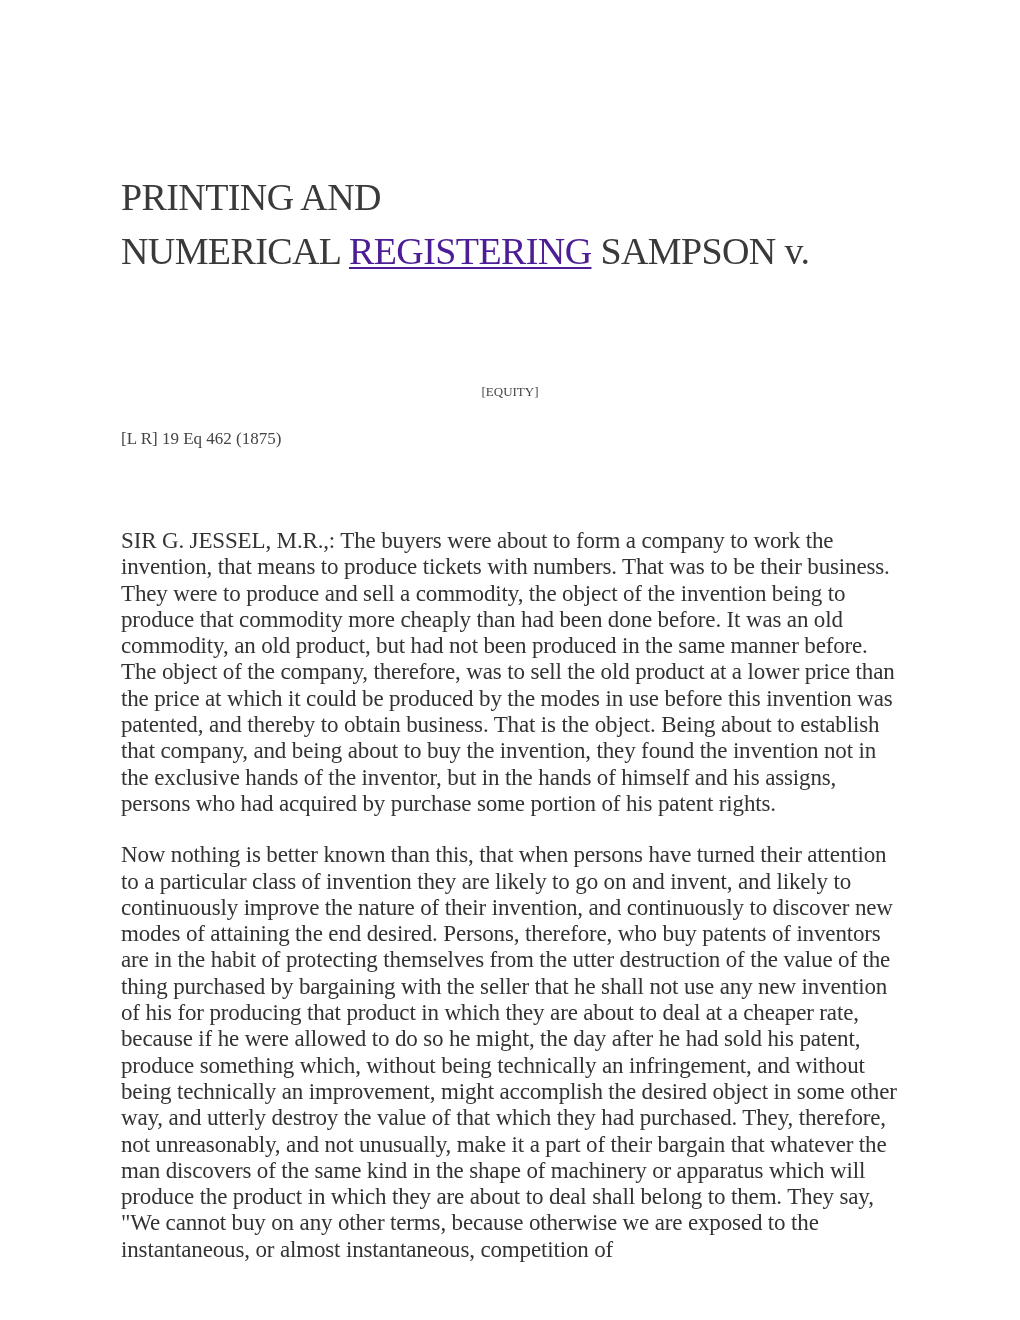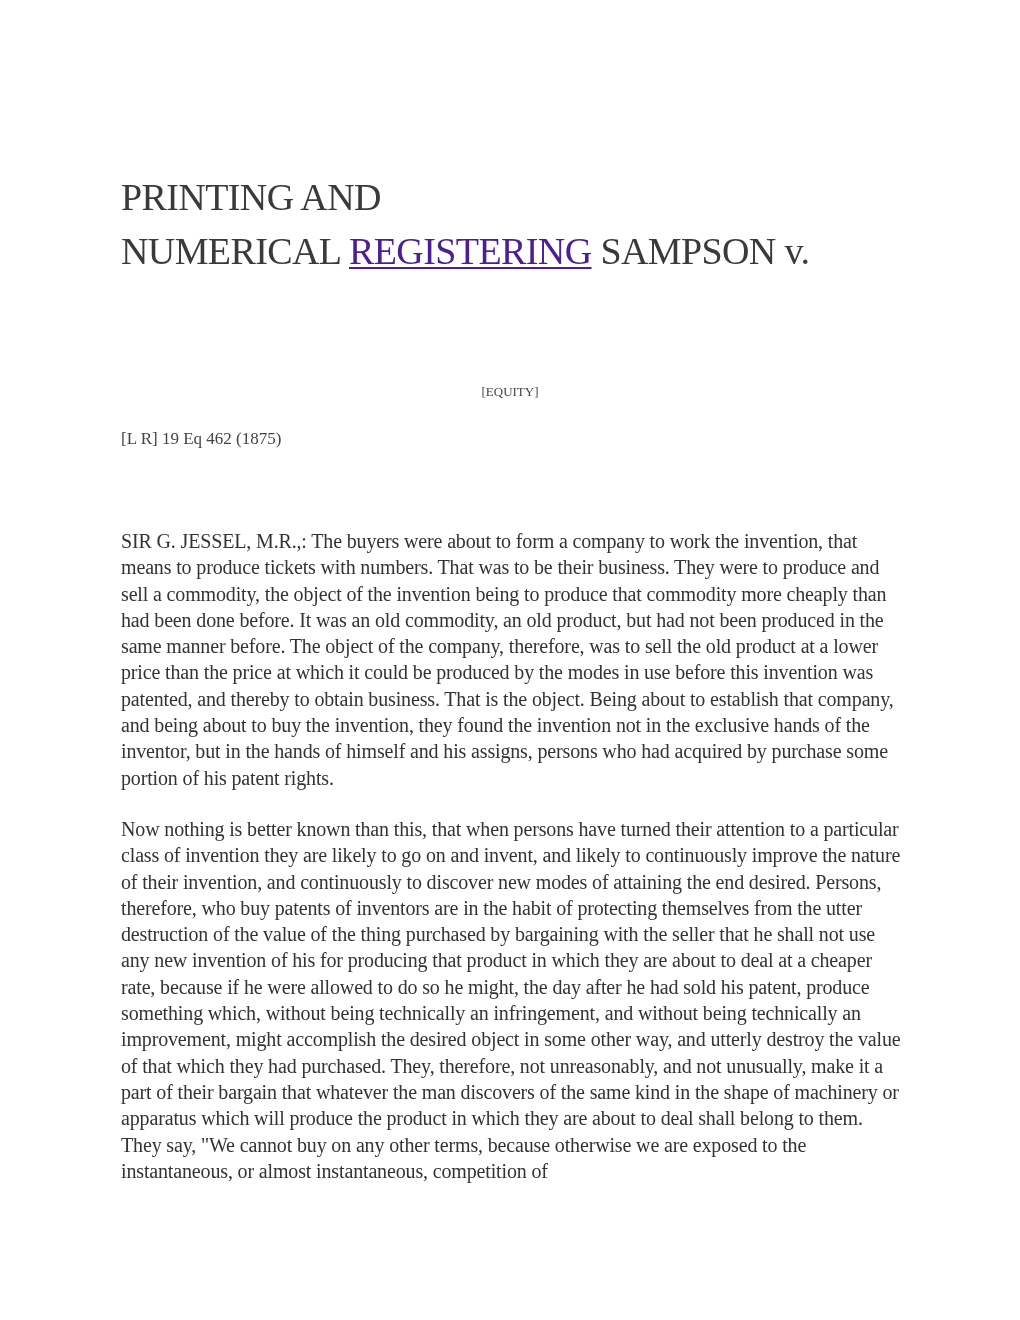--- a/index.html
+++ b/index.html
@@ -57,21 +57,21 @@
       text-align: left;
       font-size: 17px;
       line-height: 24px;
       color: #444444;
     }
     .body-text {
       position: absolute;
       top: 528px;
       left: 0;
       width: 782px;
-      font-size: 20px;
+      font-size: 23px;
       line-height: 26.3px;
       color: #333333;
       letter-spacing: -0.15px;
     }
     .body-text p {
       margin: 0 0 25px 0;
     }
   </style>
 </head>
 <body>

